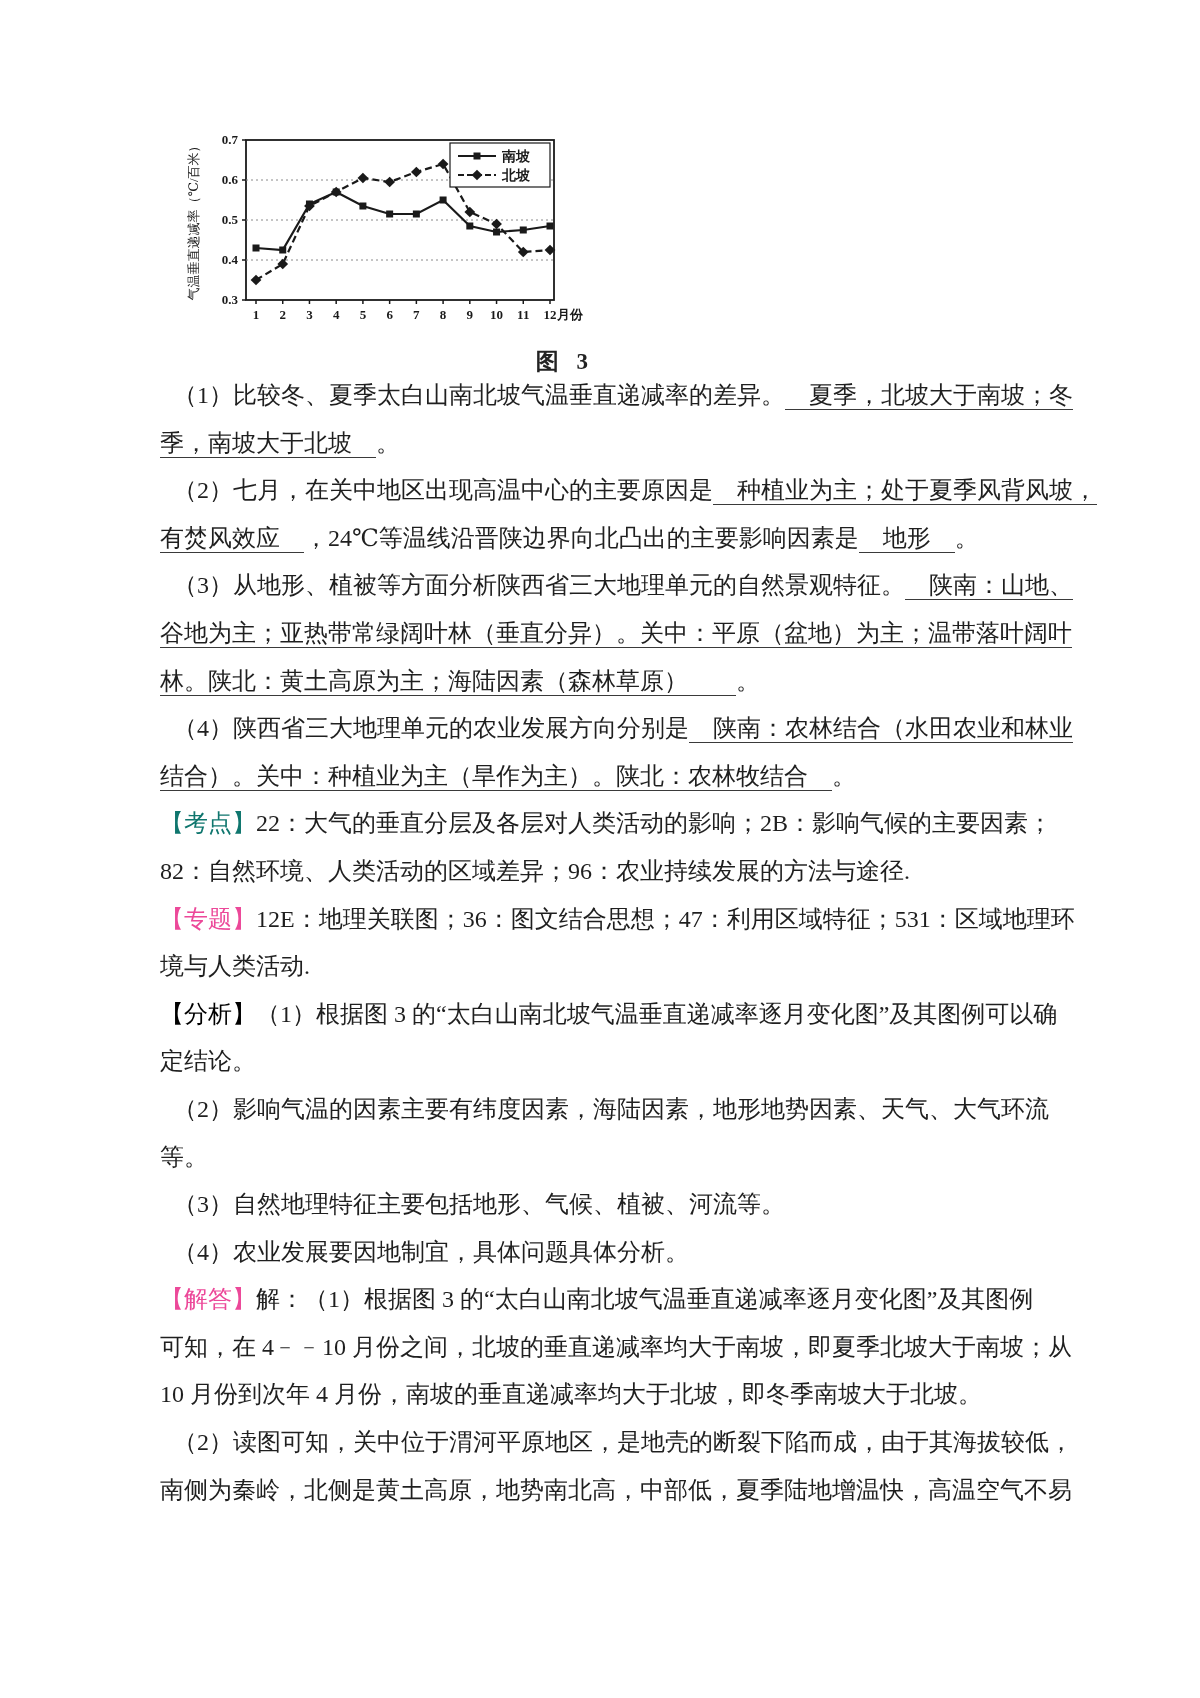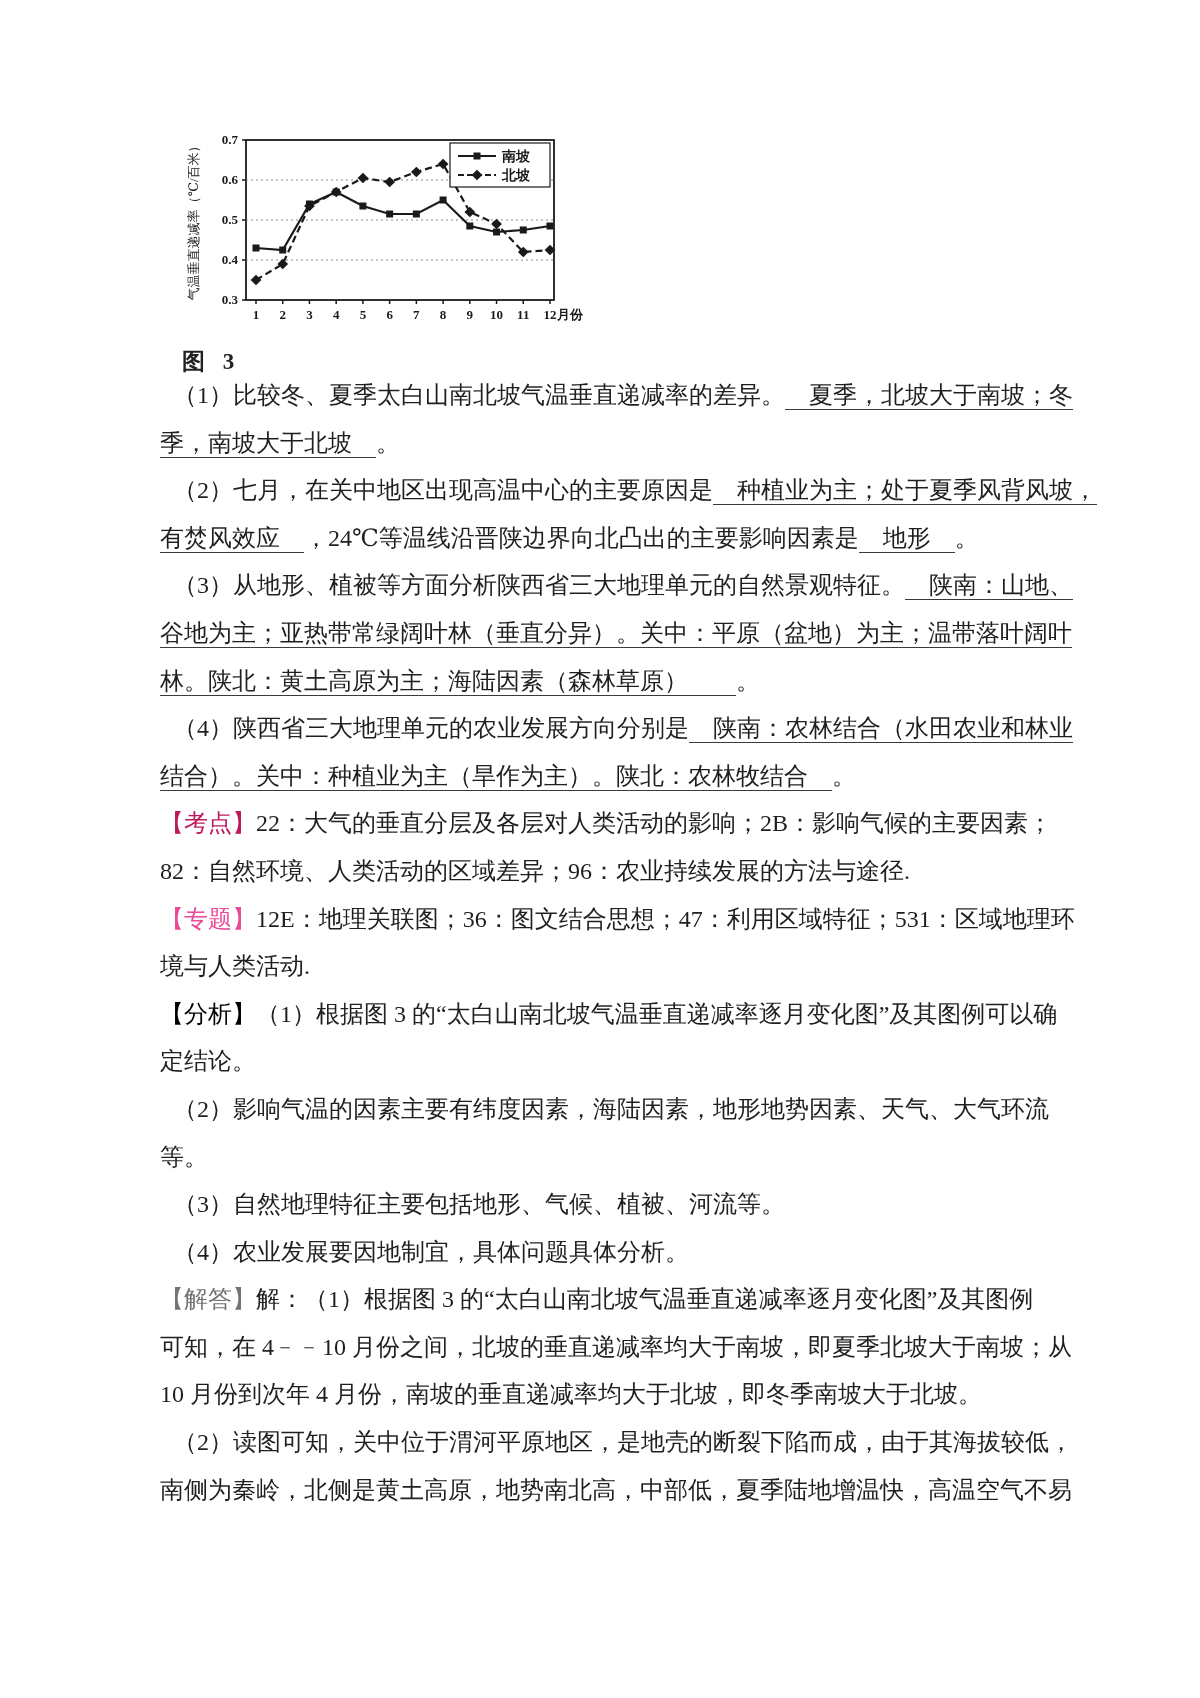--- a/index.html
+++ b/index.html
@@ -4,21 +4,21 @@
 <style>
   * { margin: 0; padding: 0; box-sizing: border-box; }
   html, body { background: #ffffff; }
   body {
     width: 1200px; height: 1698px; position: relative;
     font-family: "Liberation Serif", "DejaVu Serif", serif;
     color: #1f1f1f; overflow: hidden;
   }
   .figure-wrap { position: absolute; left: 182px; top: 128px; width: 412px; }
   .figure-caption {
-    text-align: left; font-size: 23px; font-weight: bold;
+    text-align: right; font-size: 23px; font-weight: bold;
     letter-spacing: 6px; margin-top: 2px; color: #222;
   }
   .doc-body { position: absolute; left: 160px; top: 372px; width: 900px; }
   .text-line {
     white-space: nowrap; height: 47.6px; line-height: 47.6px;
     font-size: 24px;
   }
   .text-line.indent { padding-left: 13px; }
   .seg-u { border-bottom: 1.6px solid #3a3a3a; padding-bottom: 1px; }
   svg text { font-family: "Liberation Serif", "DejaVu Serif", serif; }
@@ -108,28 +108,28 @@
 <div class="doc-body">
     <div class="text-line indent"><span>（1）比较冬、夏季太白山南北坡气温垂直递减率的差异。</span><span class="seg-u">　夏季，北坡大于南坡；冬</span></div>
     <div class="text-line"><span class="seg-u">季，南坡大于北坡　</span><span>。</span></div>
     <div class="text-line indent"><span>（2）七月，在关中地区出现高温中心的主要原因是</span><span class="seg-u">　种植业为主；处于夏季风背风坡，</span></div>
     <div class="text-line"><span class="seg-u">有焚风效应　</span><span>，24℃等温线沿晋陕边界向北凸出的主要影响因素是</span><span class="seg-u">　地形　</span><span>。</span></div>
     <div class="text-line indent"><span>（3）从地形、植被等方面分析陕西省三大地理单元的自然景观特征。</span><span class="seg-u">　陕南：山地、</span></div>
     <div class="text-line"><span class="seg-u">谷地为主；亚热带常绿阔叶林（垂直分异）。关中：平原（盆地）为主；温带落叶阔叶</span></div>
     <div class="text-line"><span class="seg-u">林。陕北：黄土高原为主；海陆因素（森林草原）　　</span><span>。</span></div>
     <div class="text-line indent"><span>（4）陕西省三大地理单元的农业发展方向分别是</span><span class="seg-u">　陕南：农林结合（水田农业和林业</span></div>
     <div class="text-line"><span class="seg-u">结合）。关中：种植业为主（旱作为主）。陕北：农林牧结合　</span><span>。</span></div>
-    <div class="text-line"><span style="color: #be185d;">【考点】</span><span>22：大气的垂直分层及各层对人类活动的影响；2B：影响气候的主要因素；</span></div>
+    <div class="text-line"><span style="color: #0f766e;">【考点】</span><span>22：大气的垂直分层及各层对人类活动的影响；2B：影响气候的主要因素；</span></div>
     <div class="text-line"><span>82：自然环境、人类活动的区域差异；96：农业持续发展的方法与途径.</span></div>
     <div class="text-line"><span style="color: #ec4899; font-family: Liberation Mono, monospace;">【专题】</span><span>12E：地理关联图；36：图文结合思想；47：利用区域特征；531：区域地理环</span></div>
     <div class="text-line"><span>境与人类活动.</span></div>
     <div class="text-line"><span style="color: #000000;">【分析】</span><span>（1）根据图 3 的“太白山南北坡气温垂直递减率逐月变化图”及其图例可以确</span></div>
     <div class="text-line"><span>定结论。</span></div>
     <div class="text-line indent"><span>（2）影响气温的因素主要有纬度因素，海陆因素，地形地势因素、天气、大气环流</span></div>
     <div class="text-line"><span>等。</span></div>
     <div class="text-line indent"><span>（3）自然地理特征主要包括地形、气候、植被、河流等。</span></div>
     <div class="text-line indent"><span>（4）农业发展要因地制宜，具体问题具体分析。</span></div>
-    <div class="text-line"><span style="color: #737373;">【解答】</span><span>解：（1）根据图 3 的“太白山南北坡气温垂直递减率逐月变化图”及其图例</span></div>
+    <div class="text-line"><span style="color: #ec4899;">【解答】</span><span>解：（1）根据图 3 的“太白山南北坡气温垂直递减率逐月变化图”及其图例</span></div>
     <div class="text-line"><span>可知，在 4﹣﹣10 月份之间，北坡的垂直递减率均大于南坡，即夏季北坡大于南坡；从</span></div>
     <div class="text-line"><span>10 月份到次年 4 月份，南坡的垂直递减率均大于北坡，即冬季南坡大于北坡。</span></div>
     <div class="text-line indent"><span>（2）读图可知，关中位于渭河平原地区，是地壳的断裂下陷而成，由于其海拔较低，</span></div>
     <div class="text-line"><span>南侧为秦岭，北侧是黄土高原，地势南北高，中部低，夏季陆地增温快，高温空气不易</span></div>
   </div>
 
 </body></html>

